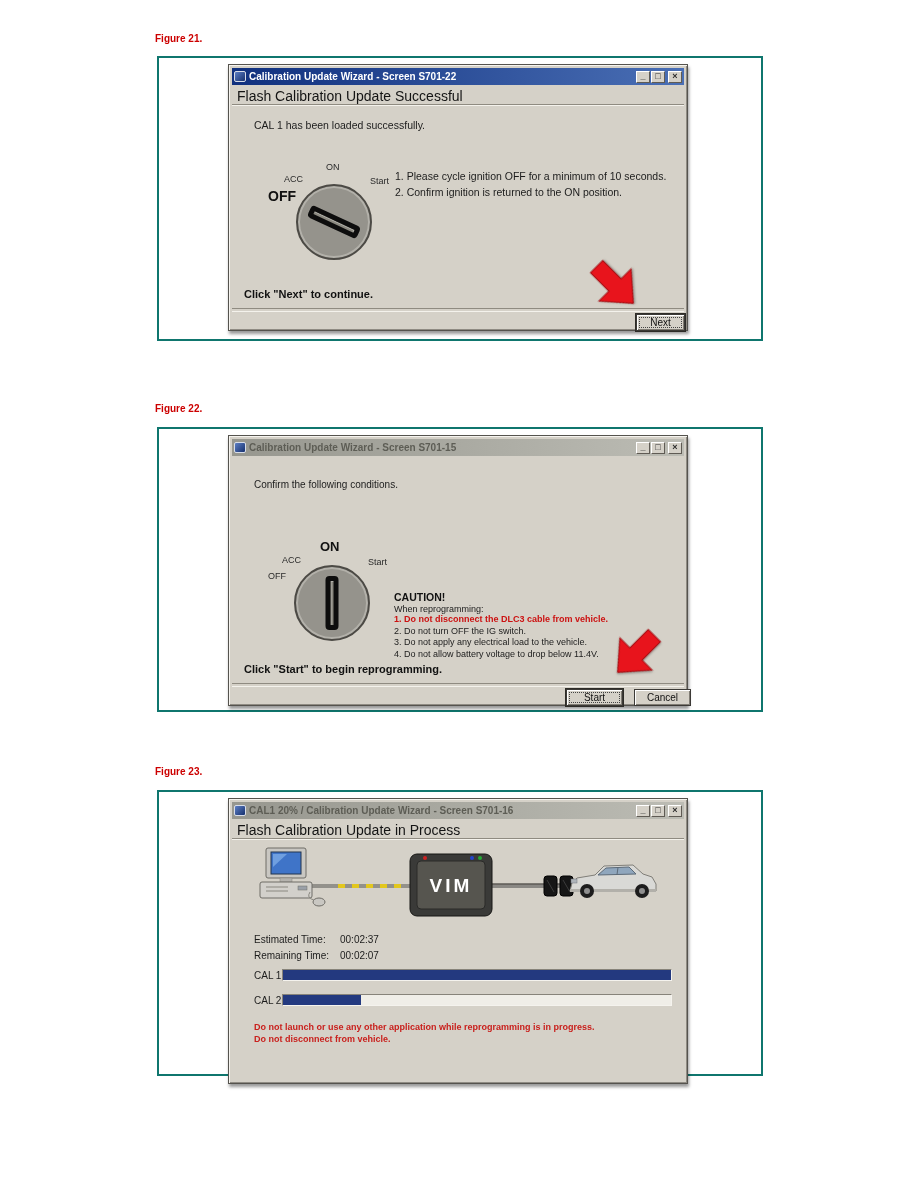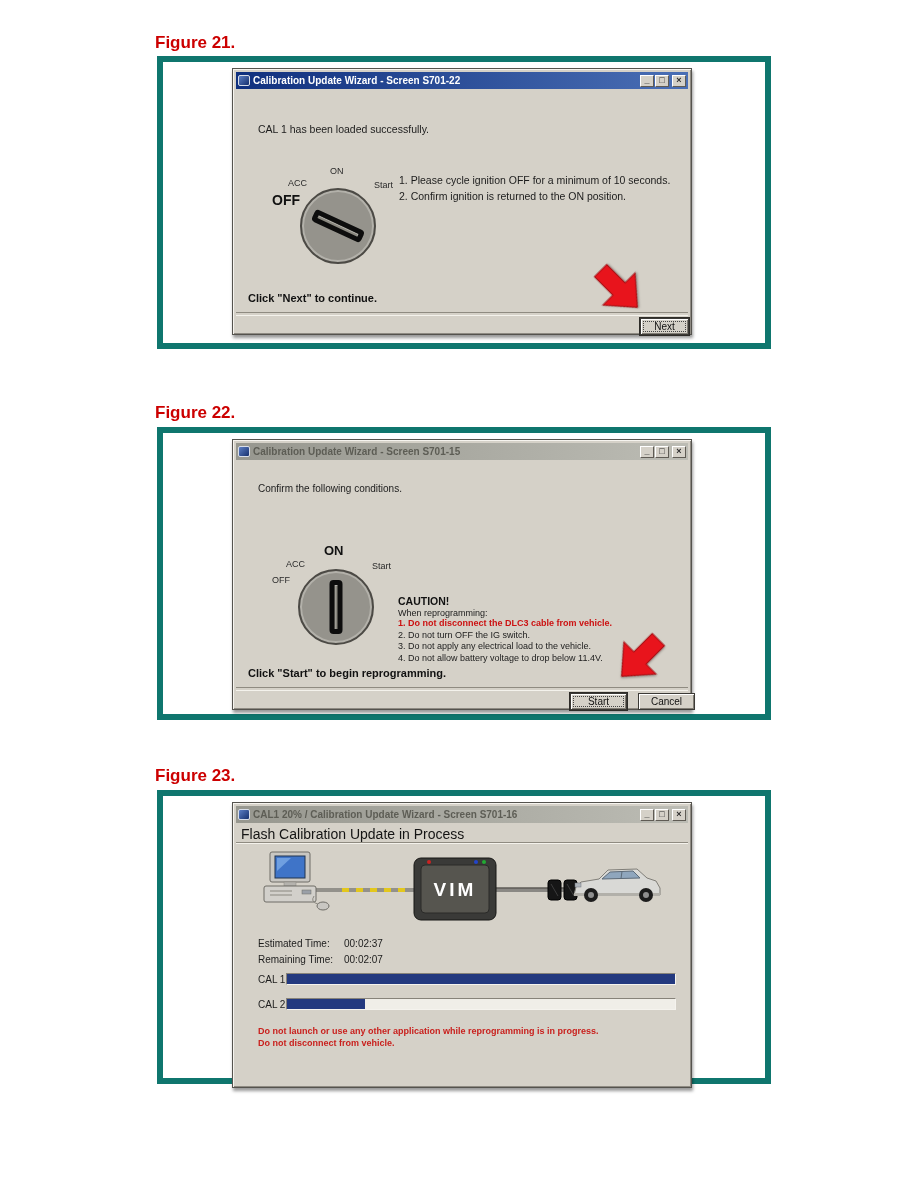--- a/index.html
+++ b/index.html
@@ -1,19 +1,19 @@
 <!DOCTYPE html>
 <html><head>
 <meta charset="utf-8">
 <style>
   html,body{margin:0;padding:0;background:#ffffff;}
   .page{position:relative;width:918px;height:1188px;background:#fff;overflow:hidden;
         font-family:"Liberation Sans", sans-serif;color:#1a1a1a;}
-  .fig-label{position:absolute;left:155px;color:#cc0000;font-weight:bold;font-size:17px;}
-  .fig-frame{position:absolute;left:157px;width:602px;border:6px solid #0f766e;background:#fff;}
+  .fig-label{position:absolute;left:155px;color:#cc0000;font-weight:bold;font-size:10px;}
+  .fig-frame{position:absolute;left:157px;width:602px;border:2px solid #0f766e;background:#fff;}
   .dialog{position:absolute;background:#d5d1c8;border:1px solid #55534e;box-sizing:border-box;
           box-shadow:inset 1px 1px 0 #f6f4ef, inset -1px -1px 0 #8f8b83, 1px 3px 3px rgba(0,0,0,0.4);}
   .dlg-content{position:absolute;left:3px;top:3px;right:3px;bottom:3px;}
   .titlebar{position:absolute;left:0;top:0;right:0;height:17px;display:flex;align-items:center;padding:0 2px;box-sizing:border-box;}
   .titlebar.active{background:linear-gradient(to right,#10307e,#4a6fb5);color:#ffffff;}
   .titlebar.inactive{background:linear-gradient(to right,#97978f,#bcbcb4);color:#5d5d55;}
   .tb-icon{width:12px;height:11px;margin-right:3px;border-radius:2px;flex:0 0 auto;
            background:linear-gradient(135deg,#5d7fc4,#16306e);border:1px solid #d8dde8;box-sizing:border-box;}
   .tb-text{flex:1;font-size:10px;font-weight:bold;white-space:nowrap;overflow:hidden;}
   .win-btns{display:flex;align-items:center;}
@@ -71,20 +71,21 @@
       <div class="dlg-content">
         <div class="titlebar active">
           <div class="tb-icon"></div>
           <div class="tb-text">Calibration Update Wizard - Screen S701-22</div>
           <div class="win-btns">
             <div class="win-btn">_</div>
             <div class="win-btn">□</div>
             <div class="win-btn close">×</div>
           </div>
         </div>
+        <div class="dlg-heading">Flash Calibration Update Successful</div>
 
         <div class="body-text" style="left:22px;top:51px;">CAL 1 has been loaded successfully.</div>
 
         <div class="key-widget" style="left:36px;top:92px;">
           <span class="key-lbl" style="left:58px;top:2px;">ON</span>
           <span class="key-lbl" style="left:16px;top:14px;">ACC</span>
           <span class="key-lbl" style="left:102px;top:16px;">Start</span>
           <span class="key-lbl big" style="left:0px;top:28px;">OFF</span>
           <div class="key-circle" style="left:28px;top:24px;">
             <div class="key-slot" style="transform:translate(-50%,-50%) rotate(115deg);"></div>

